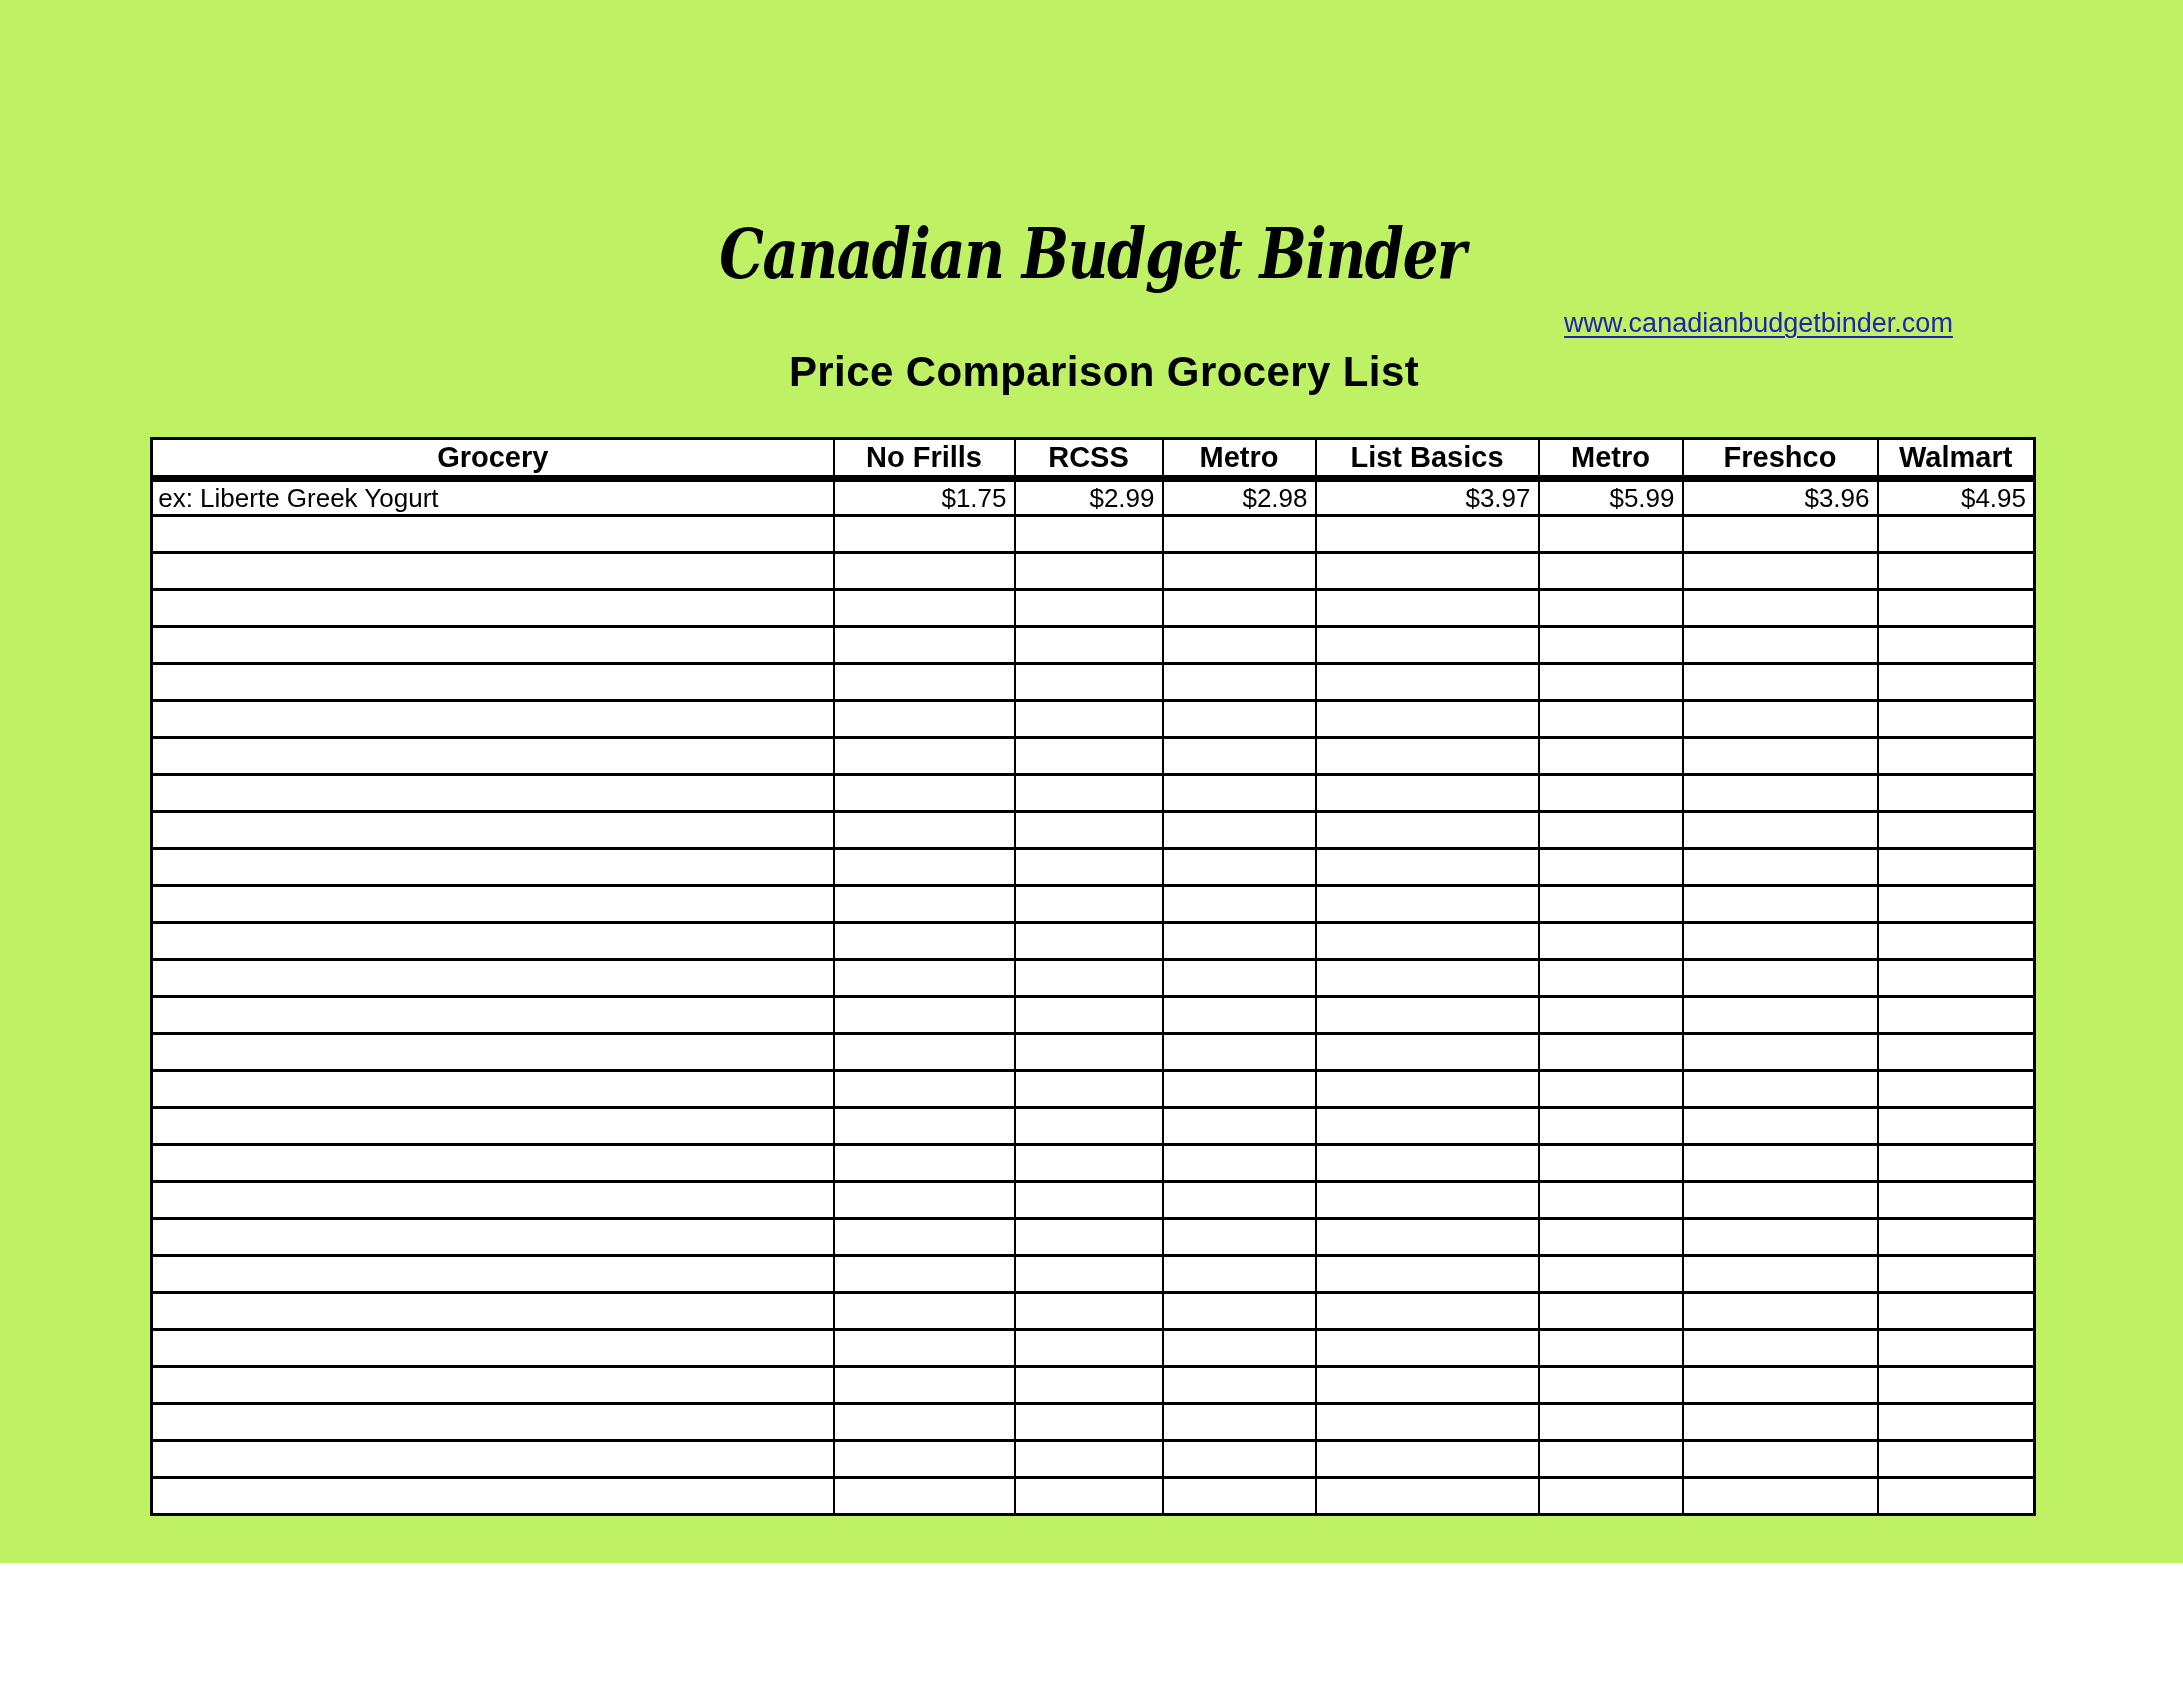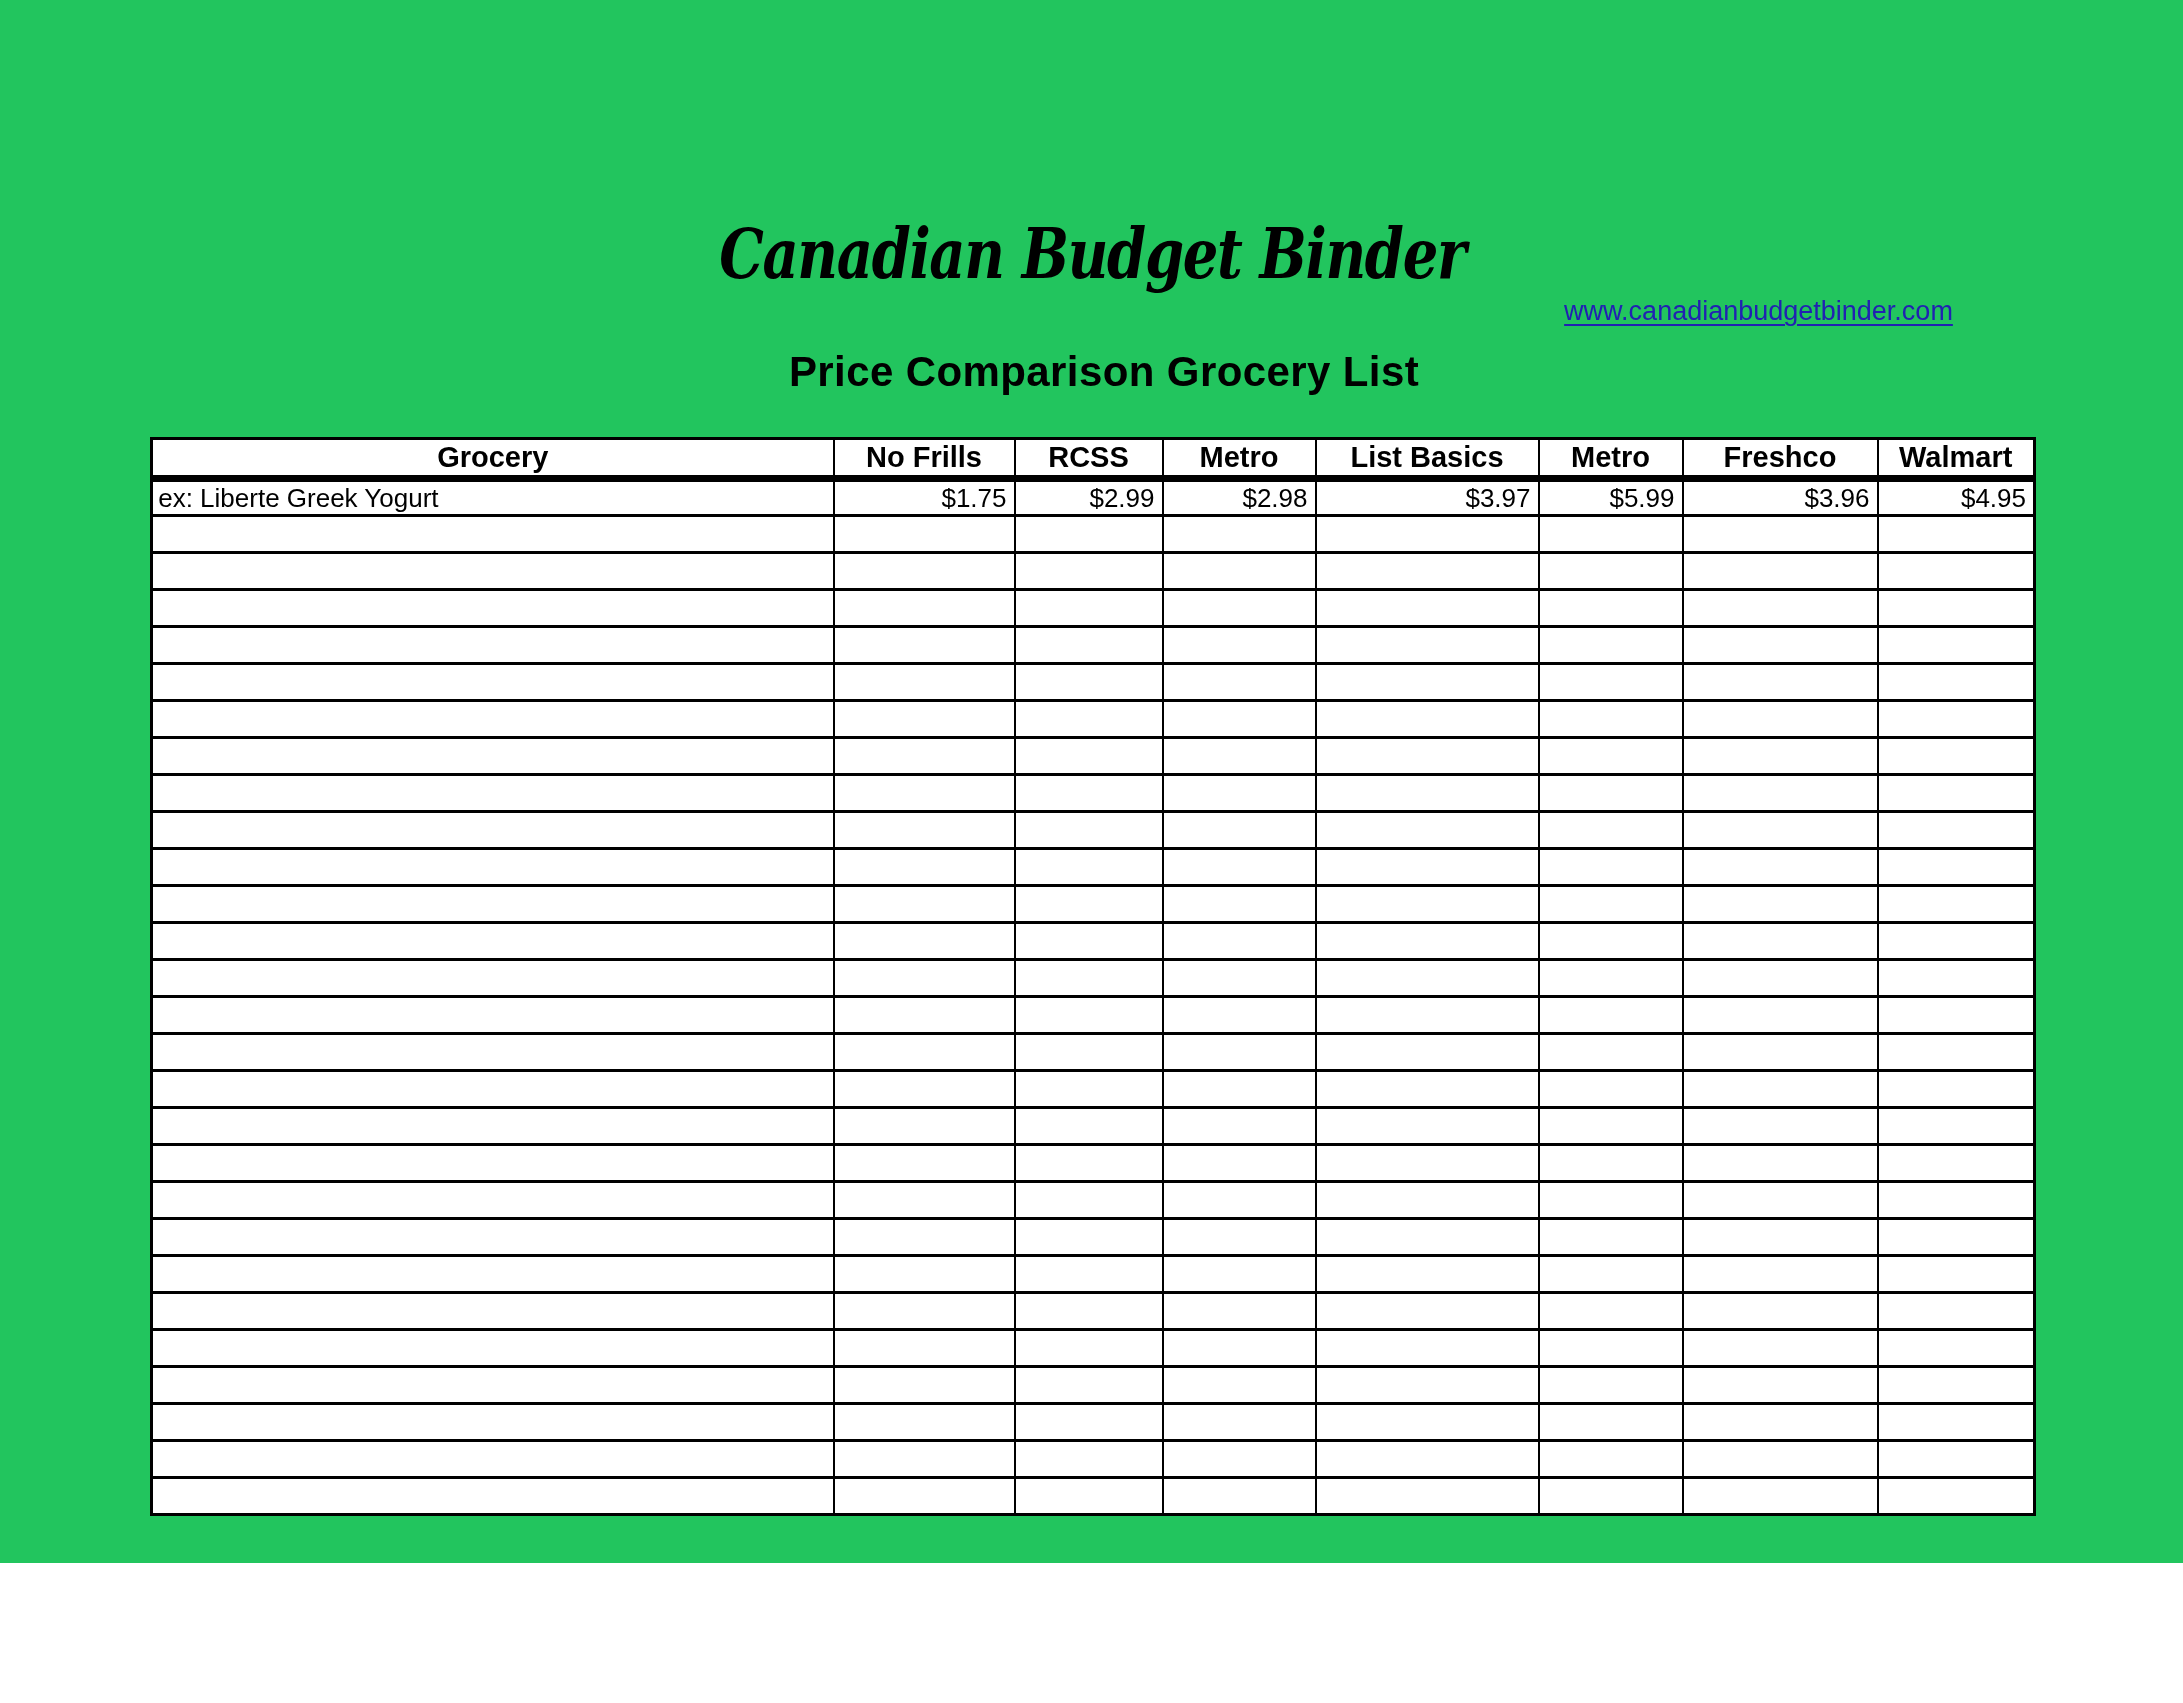--- a/index.html
+++ b/index.html
@@ -4,21 +4,21 @@
 <style>
   html, body {
     margin: 0;
     padding: 0;
     background: #ffffff;
   }
   .page {
     position: relative;
     width: 2184px;
     height: 1563px;
-    background: #22c55e;
+    background: #bef264;
     font-family: "Liberation Sans", sans-serif;
     color: #000000;
     overflow: hidden;
     text-decoration: underline;
   }
   .brand-title {
     position: absolute;
     top: 210px;
     left: 0;
     width: 100%;
@@ -32,21 +32,21 @@
     color: #000000;
   }
   .brand-title .squeeze {
     display: inline-block;
     transform: scaleX(0.80);
     transform-origin: center;
     letter-spacing: -1.7px;
   }
   .website-link {
     position: absolute;
-    top: 296px;
+    top: 308px;
     left: 1553px;
     width: 411px;
     text-align: center;
     font-size: 27px;
     line-height: 31px;
     color: #2121B2;
     text-decoration: underline;
     text-decoration-thickness: 1.7px;
     text-underline-offset: 4.4px;
     cursor: pointer;

